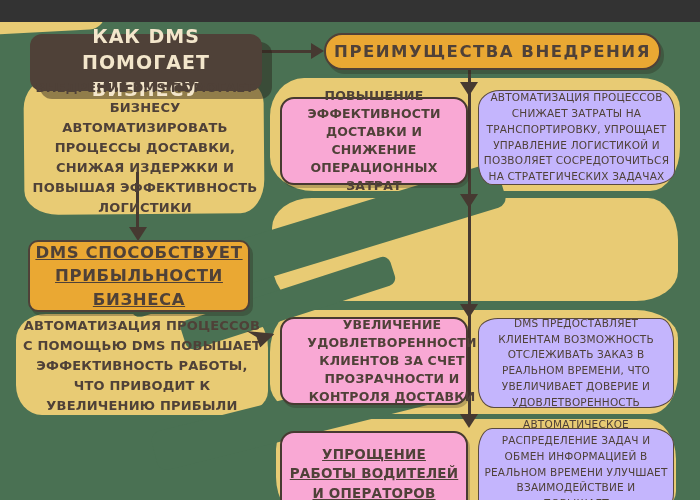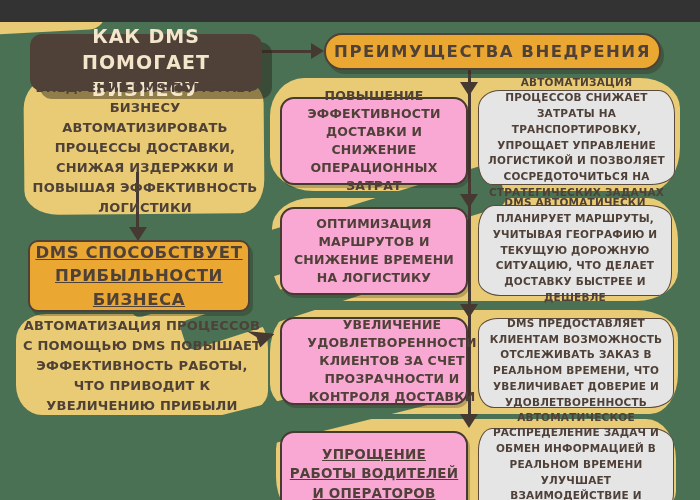--- a/index.html
+++ b/index.html
@@ -27,22 +27,22 @@
   .gold{
     background:#eaa833;border:2.5px solid #4f4138;border-radius:10px;
     font-weight:bold;box-shadow:3px 4px 0 rgba(40,32,24,0.3);
   }
   .benefit-box{
     background:#f9a8d4;border:2.5px solid #473a31;border-radius:14px;
     font-weight:bold;font-size:12.5px;line-height:1.45;letter-spacing:0.2px;
     padding:4px 6px;box-shadow:2px 3px 0 rgba(40,32,24,0.25);
   }
   .detail-blob{
-    background:#e5e5e5;border:1.5px solid #5a4a3e;
-    font-weight:bold;font-size:10.5px;line-height:1.5;letter-spacing:0.2px;
+    background:#c4b5fd;border:1.5px solid #5a4a3e;
+    font-weight:normal;font-size:10.5px;line-height:1.5;letter-spacing:0.2px;
     padding:8px 4px;
   }
   .paragraph{
     z-index:4;display:flex;align-items:center;justify-content:flex-end;text-align:center;
     color:#4f4138;font-weight:bold;font-size:13px;line-height:1.55;letter-spacing:0.2px;
   }
   .preline{white-space:pre-line;}
   .decor-mark{z-index:5;background:#463931;clip-path:polygon(0 25%,100% 0,62% 100%,40% 45%);}
 </style>
 </head>
@@ -89,22 +89,20 @@
 
   <div class="abs paragraph" style="left:22px;top:300px;width:240px;height:88px;">
     <span>АВТОМАТИЗАЦИЯ ПРОЦЕССОВ С ПОМОЩЬЮ DMS ПОВЫШАЕТ ЭФФЕКТИВНОСТЬ РАБОТЫ, ЧТО ПРИВОДИТ К УВЕЛИЧЕНИЮ ПРИБЫЛИ</span>
   </div>
 
   <div class="abs card gold" style="left:324px;top:11px;width:337px;height:37px;font-size:16.5px;letter-spacing:1.5px;border-radius:18px;">ПРЕИМУЩЕСТВА ВНЕДРЕНИЯ</div>
 
   <div class="abs card benefit-box" style="left:280px;top:75px;width:188px;height:88px;">ПОВЫШЕНИЕ ЭФФЕКТИВНОСТИ ДОСТАВКИ И СНИЖЕНИЕ ОПЕРАЦИОННЫХ ЗАТРАТ</div>
   <div class="abs card detail-blob" style="left:478px;top:68px;width:197px;height:95px;border-radius:22px 16px 24px 14px / 18px 24px 14px 22px;">АВТОМАТИЗАЦИЯ ПРОЦЕССОВ СНИЖАЕТ ЗАТРАТЫ НА ТРАНСПОРТИРОВКУ, УПРОЩАЕТ УПРАВЛЕНИЕ ЛОГИСТИКОЙ И ПОЗВОЛЯЕТ СОСРЕДОТОЧИТЬСЯ НА СТРАТЕГИЧЕСКИХ ЗАДАЧАХ</div>
 
-  <div class="abs card benefit-box" style="left:280px;top:185px;width:188px;height:88px;">ОПТИМИЗАЦИЯ МАРШРУТОВ И СНИЖЕНИЕ ВРЕМЕНИ НА ЛОГИСТИКУ</div>
-  <div class="abs card detail-blob" style="left:478px;top:183px;width:194px;height:91px;border-radius:16px 24px 14px 22px / 24px 14px 22px 16px;">DMS АВТОМАТИЧЕСКИ ПЛАНИРУЕТ МАРШРУТЫ, УЧИТЫВАЯ ГЕОГРАФИЮ И ТЕКУЩУЮ ДОРОЖНУЮ СИТУАЦИЮ, ЧТО ДЕЛАЕТ ДОСТАВКУ БЫСТРЕЕ И ДЕШЕВЛЕ</div>
 
   <div class="abs card benefit-box" style="left:280px;top:295px;width:188px;height:88px;padding-left:42px;">УВЕЛИЧЕНИЕ УДОВЛЕТВОРЕННОСТИ КЛИЕНТОВ ЗА СЧЕТ ПРОЗРАЧНОСТИ И КОНТРОЛЯ ДОСТАВКИ</div>
   <div class="abs card detail-blob" style="left:478px;top:296px;width:196px;height:90px;border-radius:20px 14px 24px 16px / 14px 24px 16px 20px;">DMS ПРЕДОСТАВЛЯЕТ КЛИЕНТАМ ВОЗМОЖНОСТЬ ОТСЛЕЖИВАТЬ ЗАКАЗ В РЕАЛЬНОМ ВРЕМЕНИ, ЧТО УВЕЛИЧИВАЕТ ДОВЕРИЕ И УДОВЛЕТВОРЕННОСТЬ</div>
 
   <div class="abs card benefit-box" style="left:280px;top:409px;width:188px;height:86px;font-size:13.5px;text-decoration:underline;">УПРОЩЕНИЕ РАБОТЫ ВОДИТЕЛЕЙ И ОПЕРАТОРОВ</div>
   <div class="abs card detail-blob" style="left:478px;top:406px;width:196px;height:89px;border-radius:14px 22px 16px 24px / 22px 16px 24px 14px;">АВТОМАТИЧЕСКОЕ РАСПРЕДЕЛЕНИЕ ЗАДАЧ И ОБМЕН ИНФОРМАЦИЕЙ В РЕАЛЬНОМ ВРЕМЕНИ УЛУЧШАЕТ ВЗАИМОДЕЙСТВИЕ И ПОВЫШАЕТ ПРОИЗВОДИТЕЛЬНОСТЬ</div>
 
 </div>
 
 </body></html>

